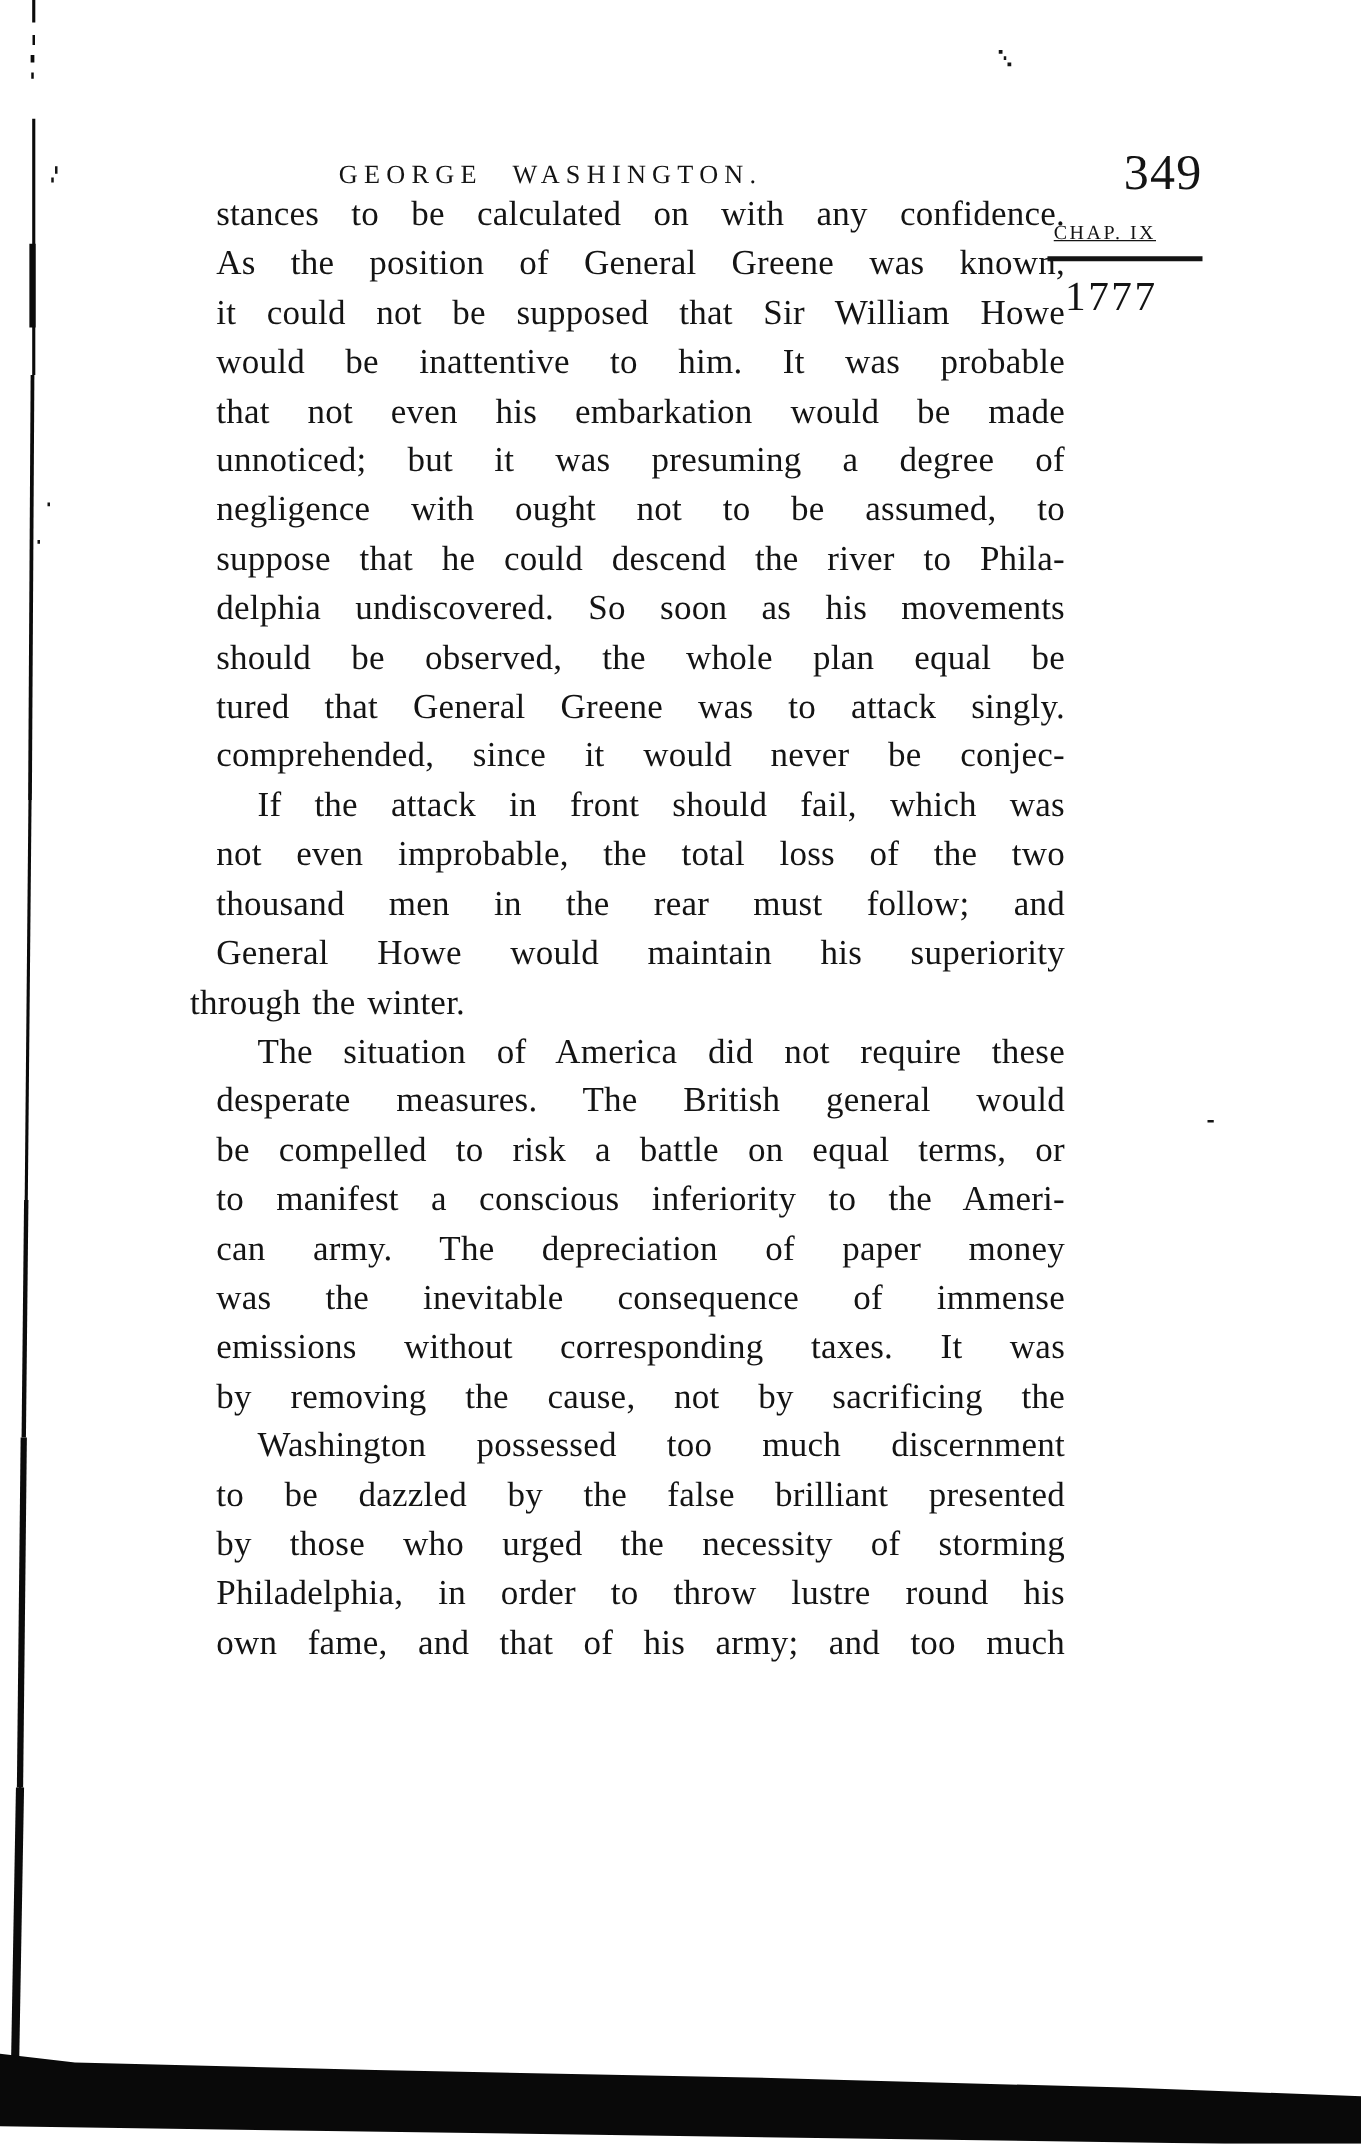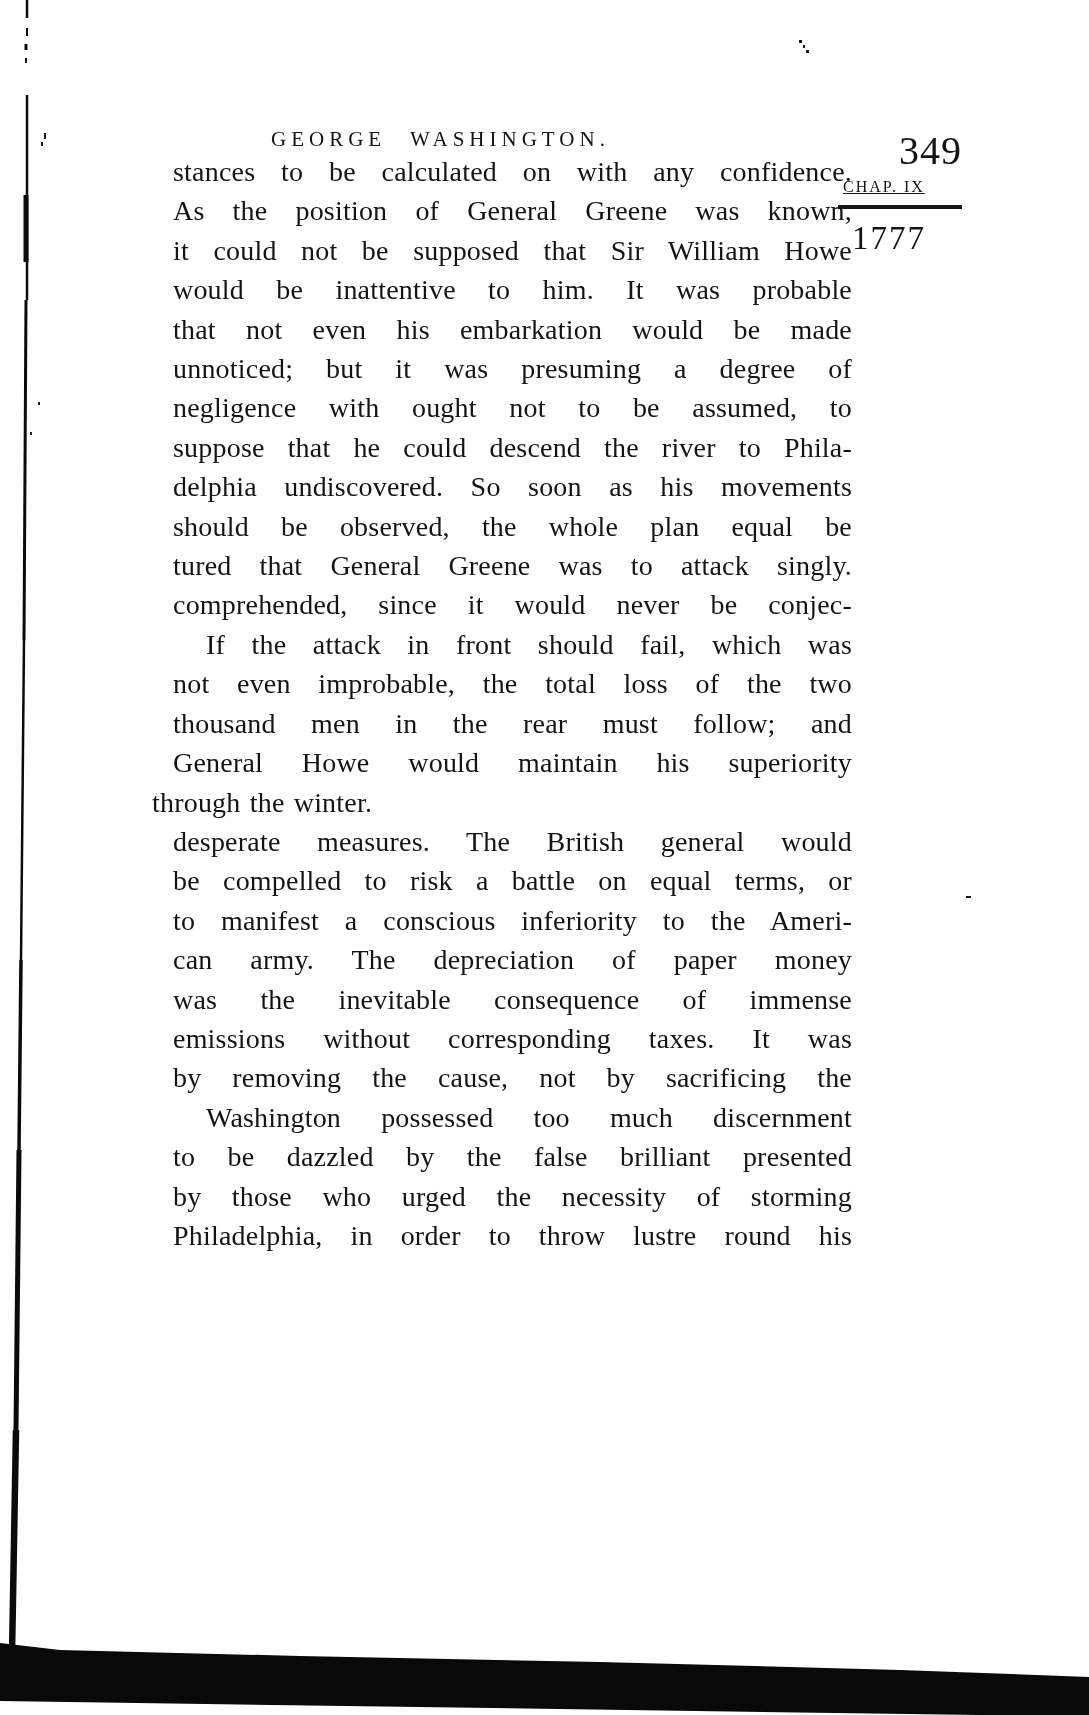--- a/index.html
+++ b/index.html
@@ -13,21 +13,20 @@
   }
   .running-head {
     position:absolute; left:271px; top:127px;
     font-size:21px; letter-spacing:5px; word-spacing:14px;
     color:var(--ink); white-space:nowrap;
   }
   .page-number {
     position:absolute; left:899px; top:114px;
     font-size:40px; letter-spacing:1px;
     color:var(--ink);
-    margin-top:13px;
   }
   .body-text {
     position:absolute; left:152px; top:152px; width:700px;
     font-size:28px; line-height:39.4px;
     color:var(--ink);
   }
   .line { text-align:justify; word-spacing:2px; letter-spacing:0.2px; }
   .line.just { text-align-last:justify;margin-left:21px; }
   .line.indent { text-indent:33px; }
   .margin-col { position:absolute; left:838px; top:178px; width:130px; }
@@ -94,30 +93,32 @@
     <div class="line just">suppose that he could descend the river to Phila-</div>
     <div class="line just">delphia undiscovered.  So soon as his movements</div>
     <div class="line just">should be observed, the whole plan equal be</div>
     <div class="line just">tured that General Greene was to attack singly.</div>
     <div class="line just">comprehended, since it would never be conjec-</div>
     <div class="line indent just">If the attack in front should fail, which was</div>
     <div class="line just">not even improbable, the total loss of the two</div>
     <div class="line just">thousand men in the rear must follow; and</div>
     <div class="line just">General Howe would maintain his superiority</div>
     <div class="line">through the winter.</div>
+    <div class="line indent just">The situation of America did not require these</div>
     <div class="line just">desperate measures.  The British general would</div>
     <div class="line just">be compelled to risk a battle on equal terms, or</div>
     <div class="line just">to manifest a conscious inferiority to the Ameri-</div>
     <div class="line just">can army.  The depreciation of paper money</div>
     <div class="line just">was the inevitable consequence of immense</div>
     <div class="line just">emissions without corresponding taxes.  It was</div>
     <div class="line just">by removing the cause, not by sacrificing the</div>
     <div class="line indent just">Washington possessed too much discernment</div>
     <div class="line just">to be dazzled by the false brilliant presented</div>
     <div class="line just">by those who urged the necessity of storming</div>
     <div class="line just">Philadelphia, in order to throw lustre round his</div>
+    <div class="line just">own fame, and that of his army; and too much</div>
   </div>
 
 <div class="margin-col">
   <div class="chapter-note">CHAP. IX</div>
   <div class="margin-rule"></div>
   <div class="date-note">1777</div>
 </div>
 
 </body></html>

